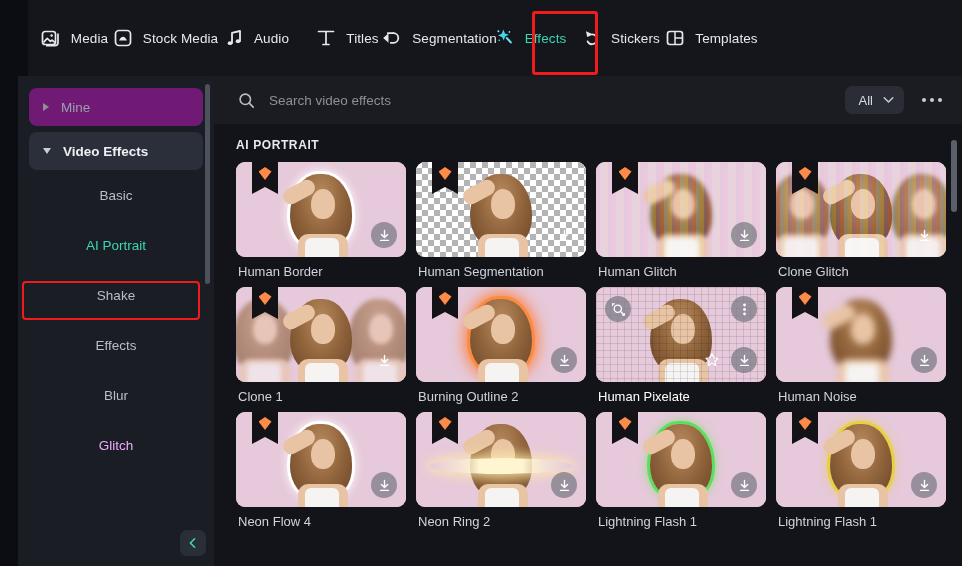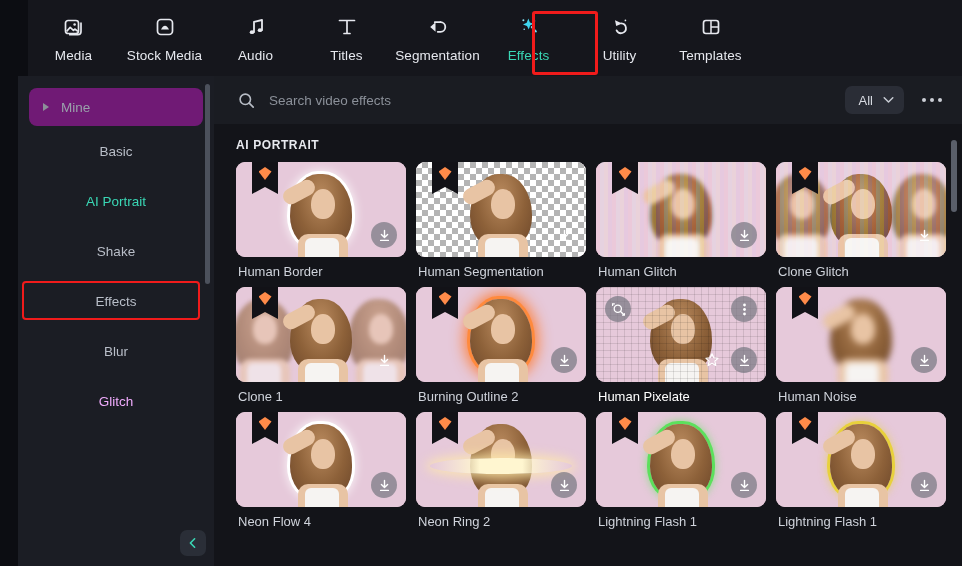--- a/index.html
+++ b/index.html
@@ -18,21 +18,21 @@
 
   
   .toolbar {
     position: absolute; left: 28px; top: 0;
     width: 934px; height: 76px;
     background: #15161c;
     display: flex; align-items: center;
   }
   .tool-item {
     width: 91px; height: 76px;
-    display: flex; flex-direction: column;
+    display: flex; 
     align-items: center; justify-content: center;
     gap: 8px;
     cursor: pointer;
     position: relative;
   }
   .tool-item .ic { height: 26px; display:flex; align-items:center; justify-content:center; }
   .tool-item .lbl {
     font-size: 13.5px; color: #e6e8ee; letter-spacing: .1px; white-space: nowrap;
   }
   .tool-item.active .lbl { color: #3ad7b5; }
@@ -347,21 +347,21 @@
     </div>
 
     <div class="tool-item">
       <span class="ic">
         <svg width="24" height="24" viewBox="0 0 24 24" fill="none">
           <path d="M7 5.2l7.2 3.4-6 2.3z" fill="#e6e8ee"></path>
           <path d="M13.2 8.4a4.9 4.9 0 1 1-4.6 7" stroke="#e6e8ee" stroke-width="1.8" stroke-linecap="round"></path>
           <circle cx="17.4" cy="5.4" r="0.85" fill="#e6e8ee"></circle>
         </svg>
       </span>
-      <span class="lbl">Utility</span>
+      <span class="lbl">Stickers</span>
     </div>
 
     <div class="tool-item">
       <span class="ic">
         <svg width="24" height="24" viewBox="0 0 24 24" fill="none">
           <rect x="4.5" y="5.5" width="15" height="13" rx="2.4" stroke="#e6e8ee" stroke-width="1.7"></rect>
           <path d="M12 5.8v12.4M12 12h7.2" stroke="#e6e8ee" stroke-width="1.5"></path>
         </svg>
       </span>
       <span class="lbl">Templates</span>
@@ -372,20 +372,24 @@
 
   <div class="sidebar">
     <div class="sb-scroll">
 
       <div class="sb-group collapsed">
         <span class="tri tri-right"></span>
         <span class="g-lbl">Mine</span>
       </div>
 
 
+      <div class="sb-group expanded">
+        <span class="tri tri-down"></span>
+        <span class="g-lbl">Video Effects</span>
+      </div>
 
       <div class="sb-item">
         <span>Basic</span>
       </div>
       <div class="sb-item selected">
         <span>AI Portrait</span>
       </div>
       <div class="sb-item">
         <span>Shake</span>
       </div>

